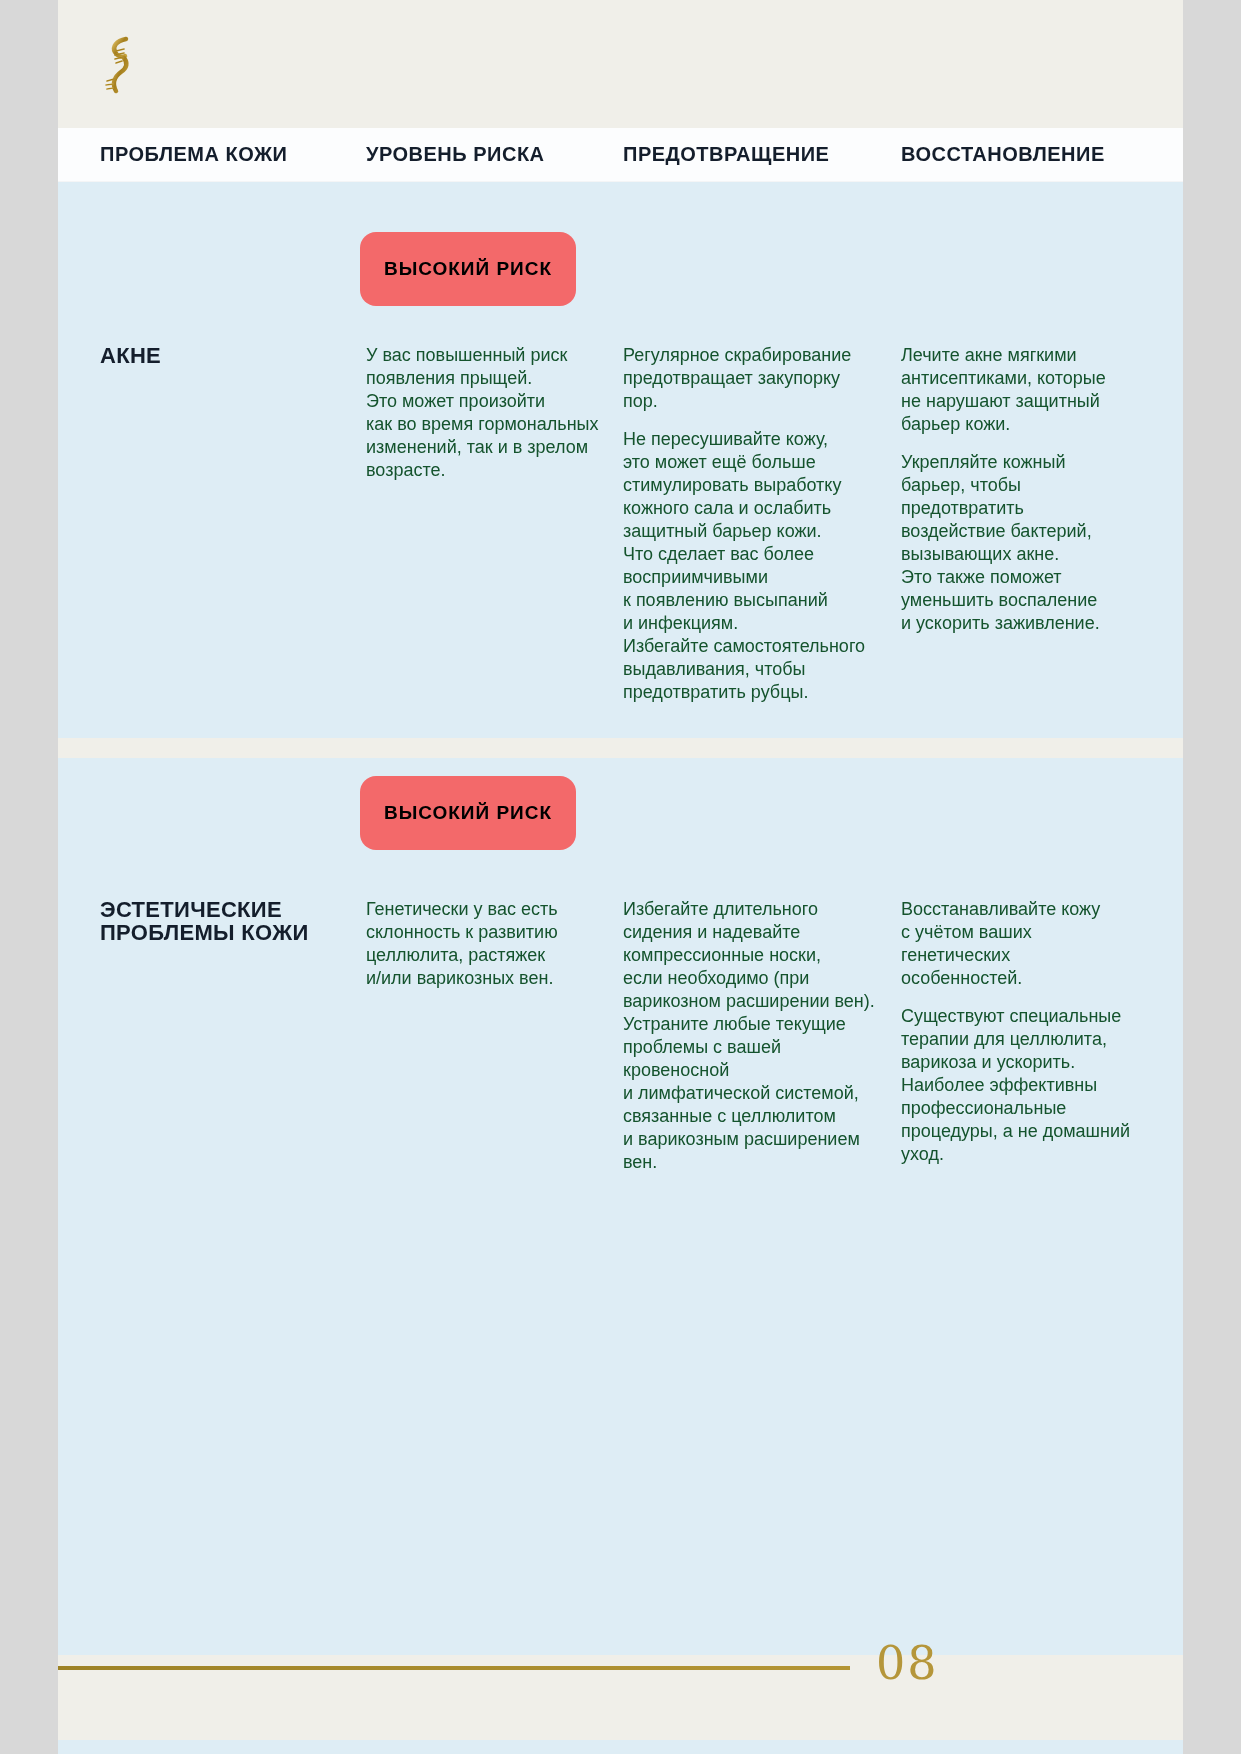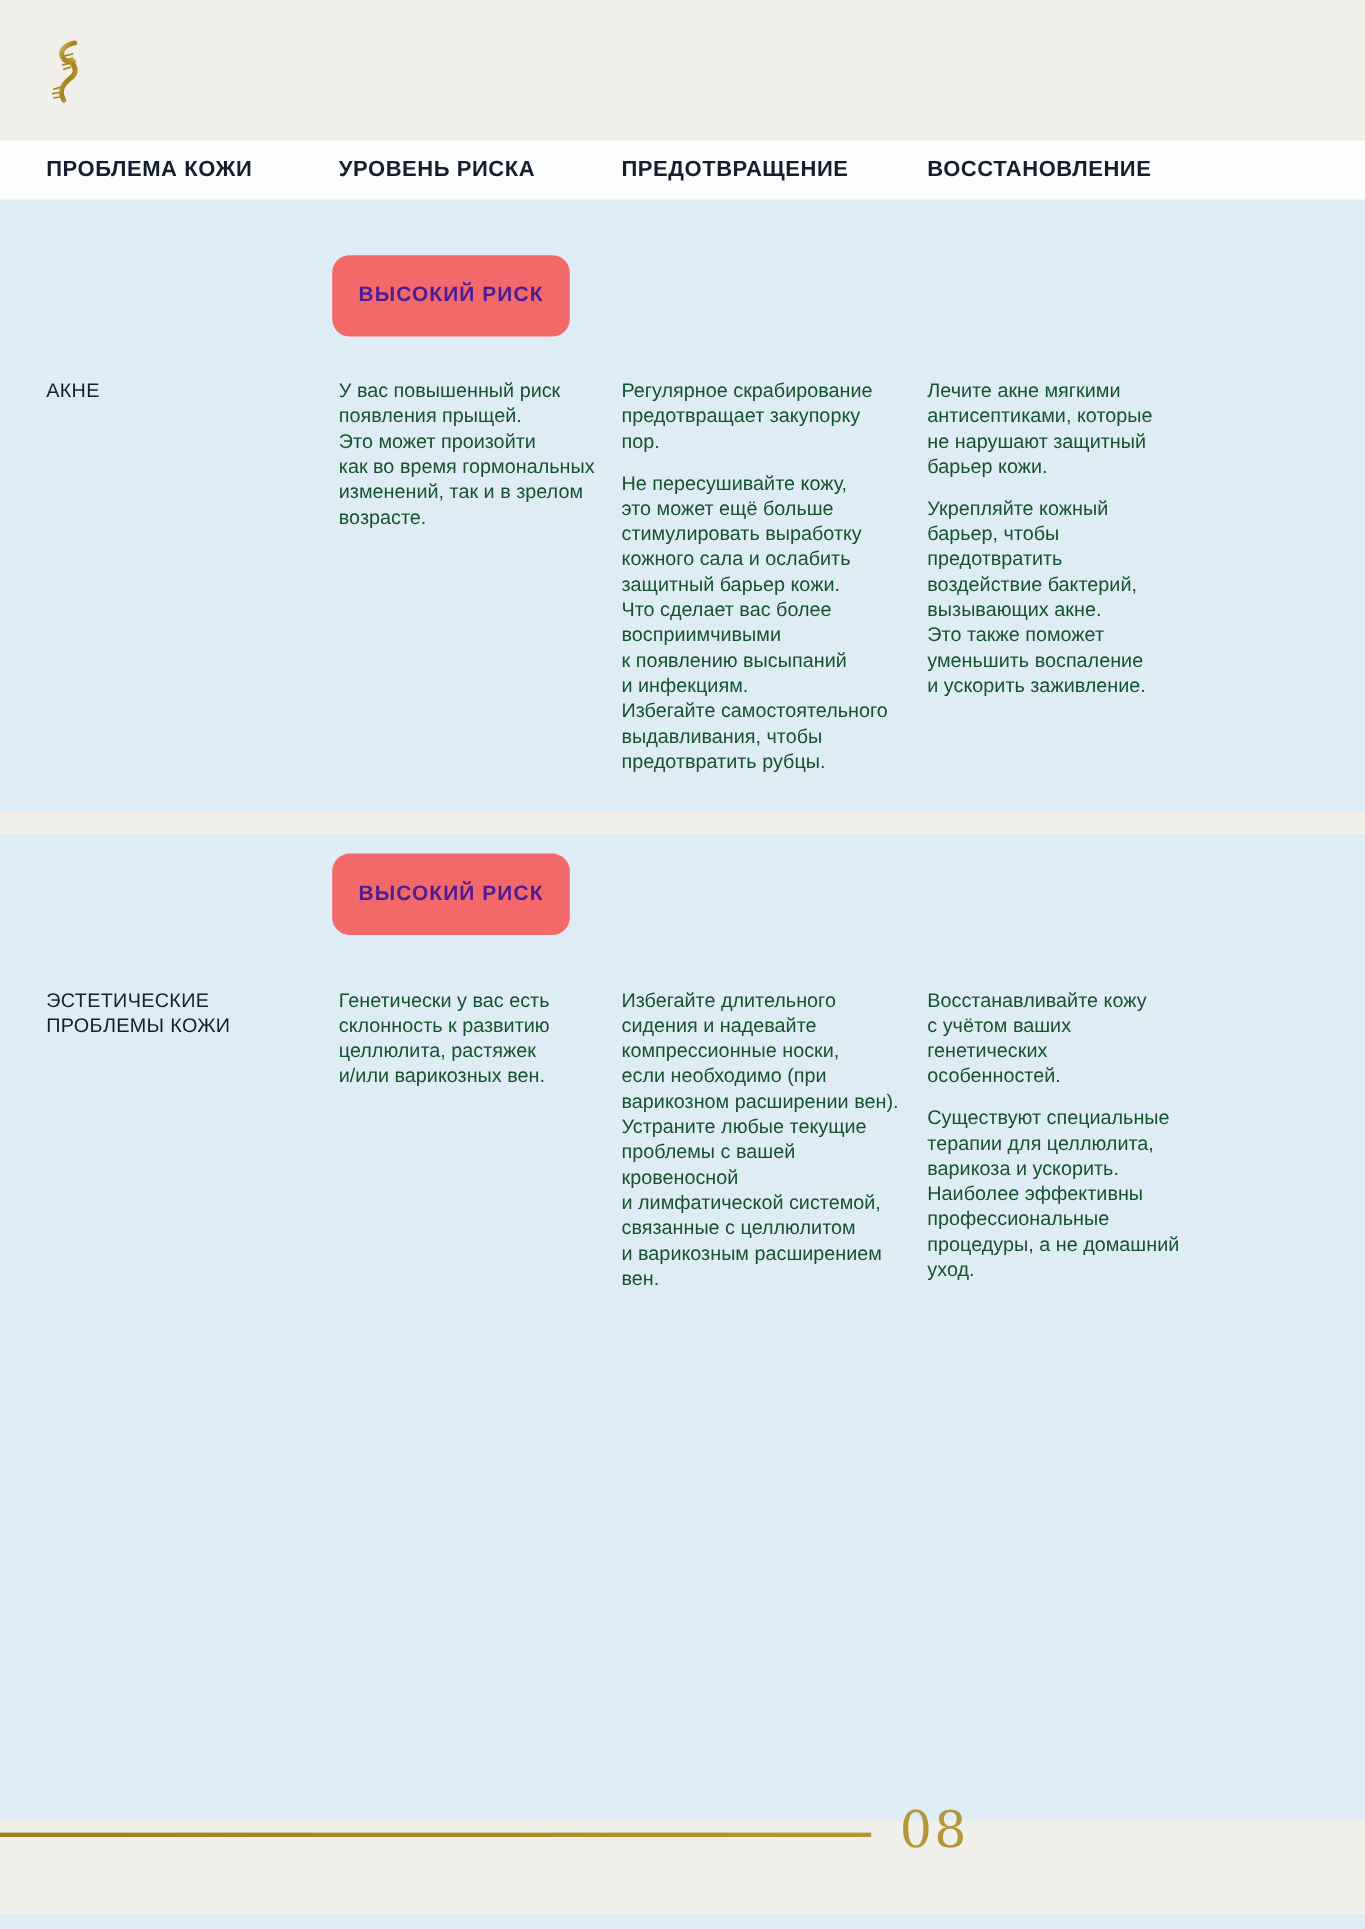--- a/index.html
+++ b/index.html
@@ -1,19 +1,19 @@
 <!DOCTYPE html>
 <html lang="ru"><head>
 <meta charset="utf-8">
 <style>
   * { margin:0; padding:0; box-sizing:border-box; }
   html,body { background:#d8d8d8; }
   .page {
     position:relative;
-    width:1241px; height:1754px;
+    width:1125px; height:1754px;
     background:#f0efe9;
     font-family:"Liberation Sans","DejaVu Sans",sans-serif;
     color:#3b4555;
     overflow:hidden;
     margin:0 auto;
   }
   
   .brand { height:128px; position:relative; }
   .logo { position:absolute; left:45px; top:36px; }
   
@@ -32,34 +32,34 @@
   .risk-section { background:#deedf5; overflow:hidden; }
   .sec-acne { height:556px; padding-top:50px; }
   .sec-aesthetic { height:897px; padding-top:18px; }
   .badge {
     width:216px; height:74px; margin-left:302px; margin-bottom:38px;
     background:#f3696a; border-radius:16px;
     display:flex; align-items:center; justify-content:center;
   }
   .sec-aesthetic .badge { margin-bottom:48px; }
   .badge span {
-    color:#4c1d95; font-weight:bold; font-size:19px; letter-spacing:1px;
+    color:#000000; font-weight:bold; font-size:19px; letter-spacing:1px;
     white-space:nowrap;
   }
   .row {
     display:grid; grid-template-columns:266px 257px 278px 1fr;
     padding:0 140px 0 42px;
   }
   .col p {
     font-size:18px; line-height:23px; white-space:pre;
     margin:0 0 15px 0; color:#14532d;
   }
   .col p:last-child { margin-bottom:0; }
   .problem {
-    font-weight:normal; font-size:18px; line-height:23px;
+    font-weight:bold; font-size:22px; line-height:23px;
     color:#141e2c; letter-spacing:0.3px; white-space:pre;
   }
   .section-gap { height:20px; background:#f0efe9; }
   
   .gold-rule {
     position:absolute; left:0; top:1666px;
     width:792px; height:4px;
     background:linear-gradient(90deg,#9d8226,#b49534);
   }
   .page-number {

